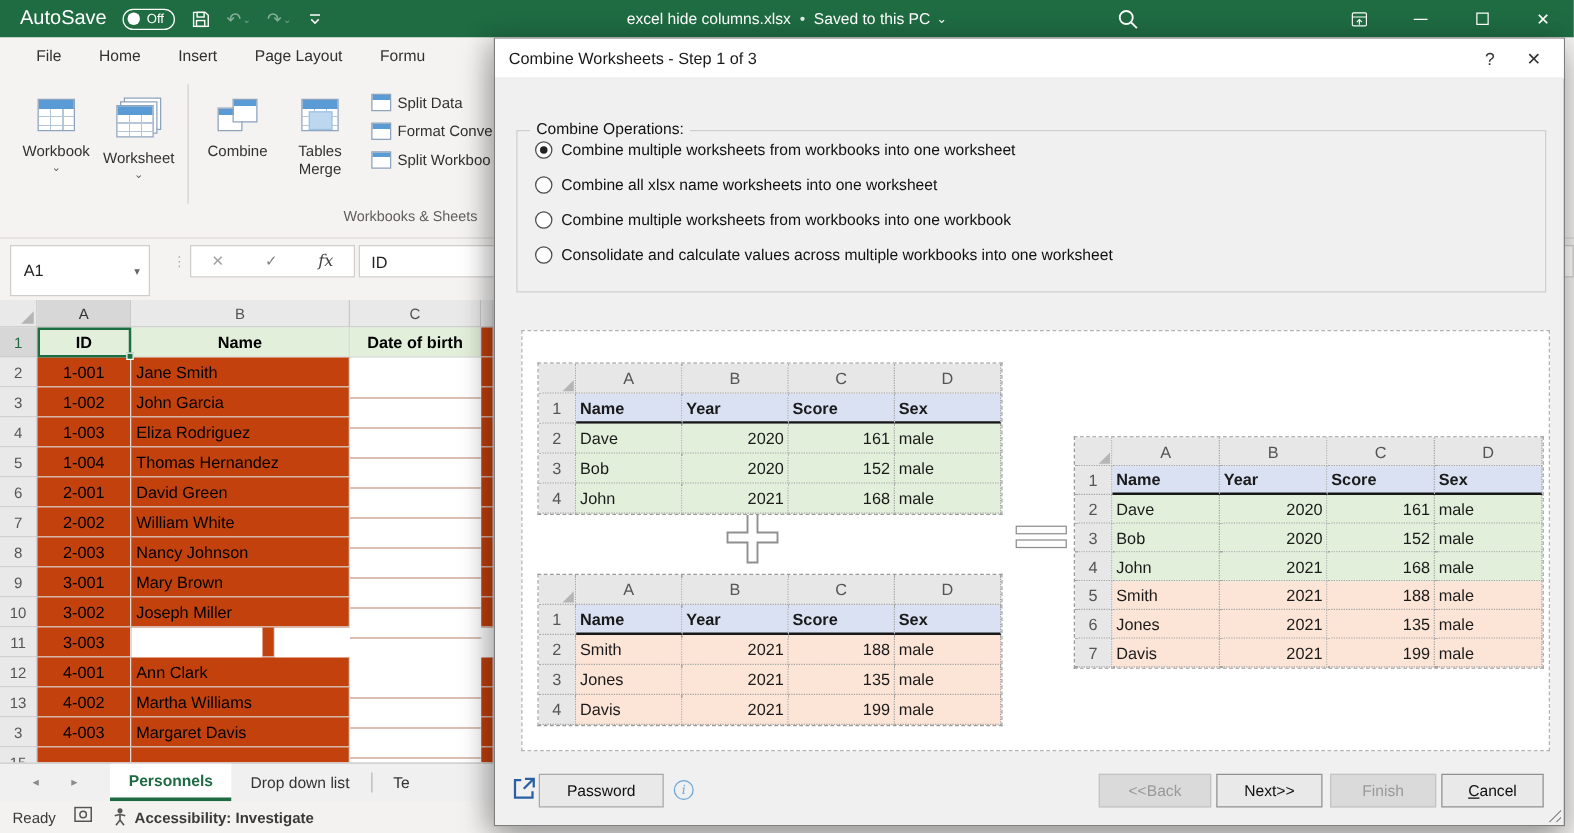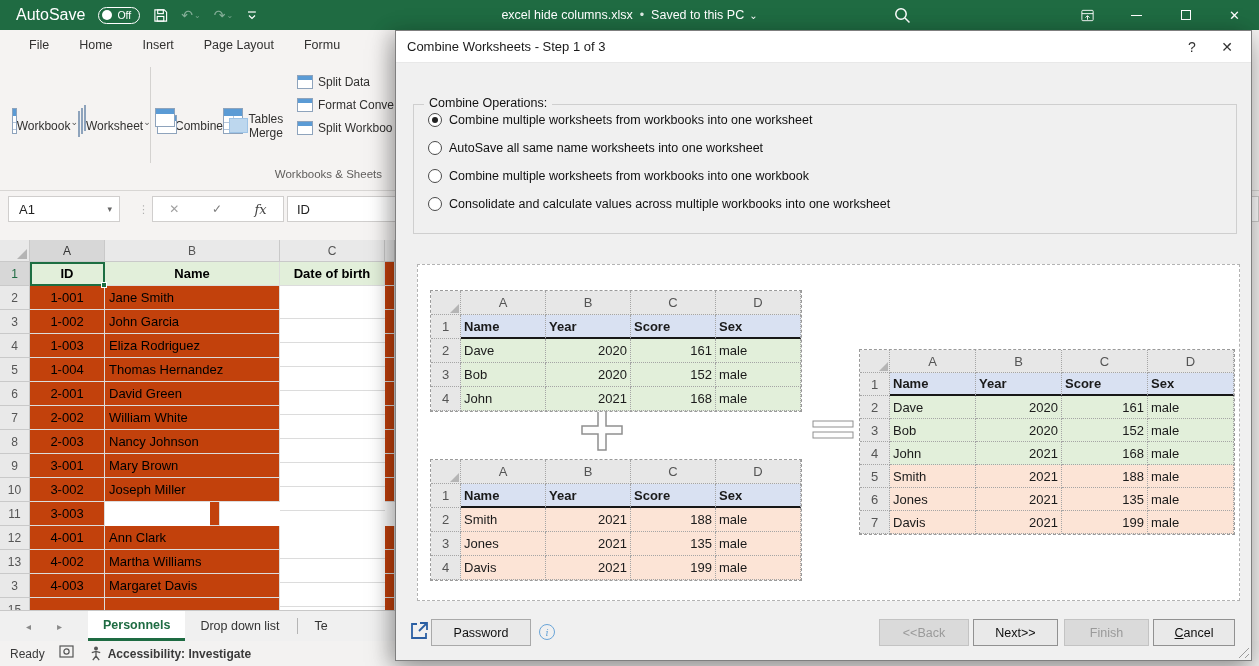--- a/index.html
+++ b/index.html
@@ -33,21 +33,21 @@
 
   
   .ribbon-tabs { position:absolute; top:30px; left:0; right:0; height:29px; background:#f5f3f2;
                  display:flex; align-items:stretch; padding-left:14px; }
   .rtab { padding:0 15px; display:flex; align-items:center; font-size:12.5px; color:#323130; cursor:pointer; }
 
   
   .ribbon { position:absolute; top:59px; left:0; right:0; height:132px; background:#f5f3f2;
             border-bottom:1px solid #d8d6d4; }
   .ribbon-inner { display:flex; padding-left:12px; height:104px; }
-  .rbig { width:66px; display:flex; flex-direction:row; align-items:center; padding-top:20px;
+  .rbig { width:66px; display:flex; flex-direction:column; align-items:center; padding-top:20px;
           cursor:pointer; }
   .rlbl { font-size:12px; color:#323130; margin-top:9px; text-align:center; line-height:14px; }
   .rchev { font-size:9px; color:#555; margin-top:1px; }
   .rsep { width:1px; background:#d4d2d0; margin:8px 6px 0 6px; height:96px; }
   .rsmall-col { display:flex; flex-direction:column; padding-top:16px; gap:9px; margin-left:8px; width:120px; }
   .rsmall { display:flex; align-items:center; gap:5px; font-size:12px; color:#323130;
             white-space:nowrap; cursor:pointer; }
   .grp-label { position:absolute; top:109px; left:0; width:390px; text-align:right; padding-right:8px;
                font-size:11.5px; color:#605e5c; }
 
@@ -64,21 +64,21 @@
            background:linear-gradient(#5b9bd5 0 5px,#fff 5px); }
   .ricon.combine-icon::before { left:0; bottom:0; }
   .ricon.combine-icon::after { right:0; top:0; }
   .ricon.tables-merge-icon::after { content:""; position:absolute; left:5px; top:9px; width:17px;
            height:13px; background:#bdd7ee; border:1px solid #9dc3e6; }
   .smic { width:16px; height:14px; border:1px solid #8ea3bc; flex:none;
           background:linear-gradient(#5b9bd5 0 4px,#fff 4px); }
 
   
   .formula-row { position:absolute; top:191px; left:0; right:0; height:37px; background:#f5f3f2; }
-  .name-box { position:absolute; left:8px; top:5px; width:112px; height:26px; background:#fff;
+  .name-box { position:absolute; left:8px; top:5px; width:112px; height:41px; background:#fff;
               border:1px solid #d0cecd; display:flex; align-items:center; padding-left:10px;
               font-size:13px; color:#222; }
   .nb-chev { position:absolute; right:7px; font-size:9px; color:#666; }
   .fb-dots { position:absolute; left:138px; top:12px; color:#b0b0b0; font-size:11px; letter-spacing:1px; }
   .fb-btns { position:absolute; left:152px; top:5px; width:132px; height:26px; background:#fff;
              border:1px solid #d0cecd; display:flex; align-items:center; justify-content:space-around; }
   .fb-x { color:#a0a0a0; font-size:12px; cursor:pointer; }
   .fb-ck { color:#7e7e7e; font-size:12px; cursor:pointer; }
   .fb-fx { font-family:"DejaVu Serif", serif; font-style:italic; font-size:13px; color:#444; cursor:pointer; }
   .fb-field { position:absolute; left:287px; top:5px; right:0; height:26px; background:#fff;
@@ -453,21 +453,21 @@
   <div class="groupbox">
     <span class="gb-label">Combine Operations:</span>
   </div>
   <div class="options" id="dlg-options">
       <div class="opt">
         <span class="radio sel"></span>
         <span>Combine multiple worksheets from workbooks into one worksheet</span>
       </div>
       <div class="opt">
         <span class="radio"></span>
-        <span>AutoSave all same name worksheets into one worksheet</span>
+        <span>Combine all xlsx name worksheets into one worksheet</span>
       </div>
       <div class="opt">
         <span class="radio"></span>
         <span>Combine multiple worksheets from workbooks into one workbook</span>
       </div>
       <div class="opt">
         <span class="radio"></span>
         <span>Consolidate and calculate values across multiple workbooks into one worksheet</span>
       </div>
     </div>

